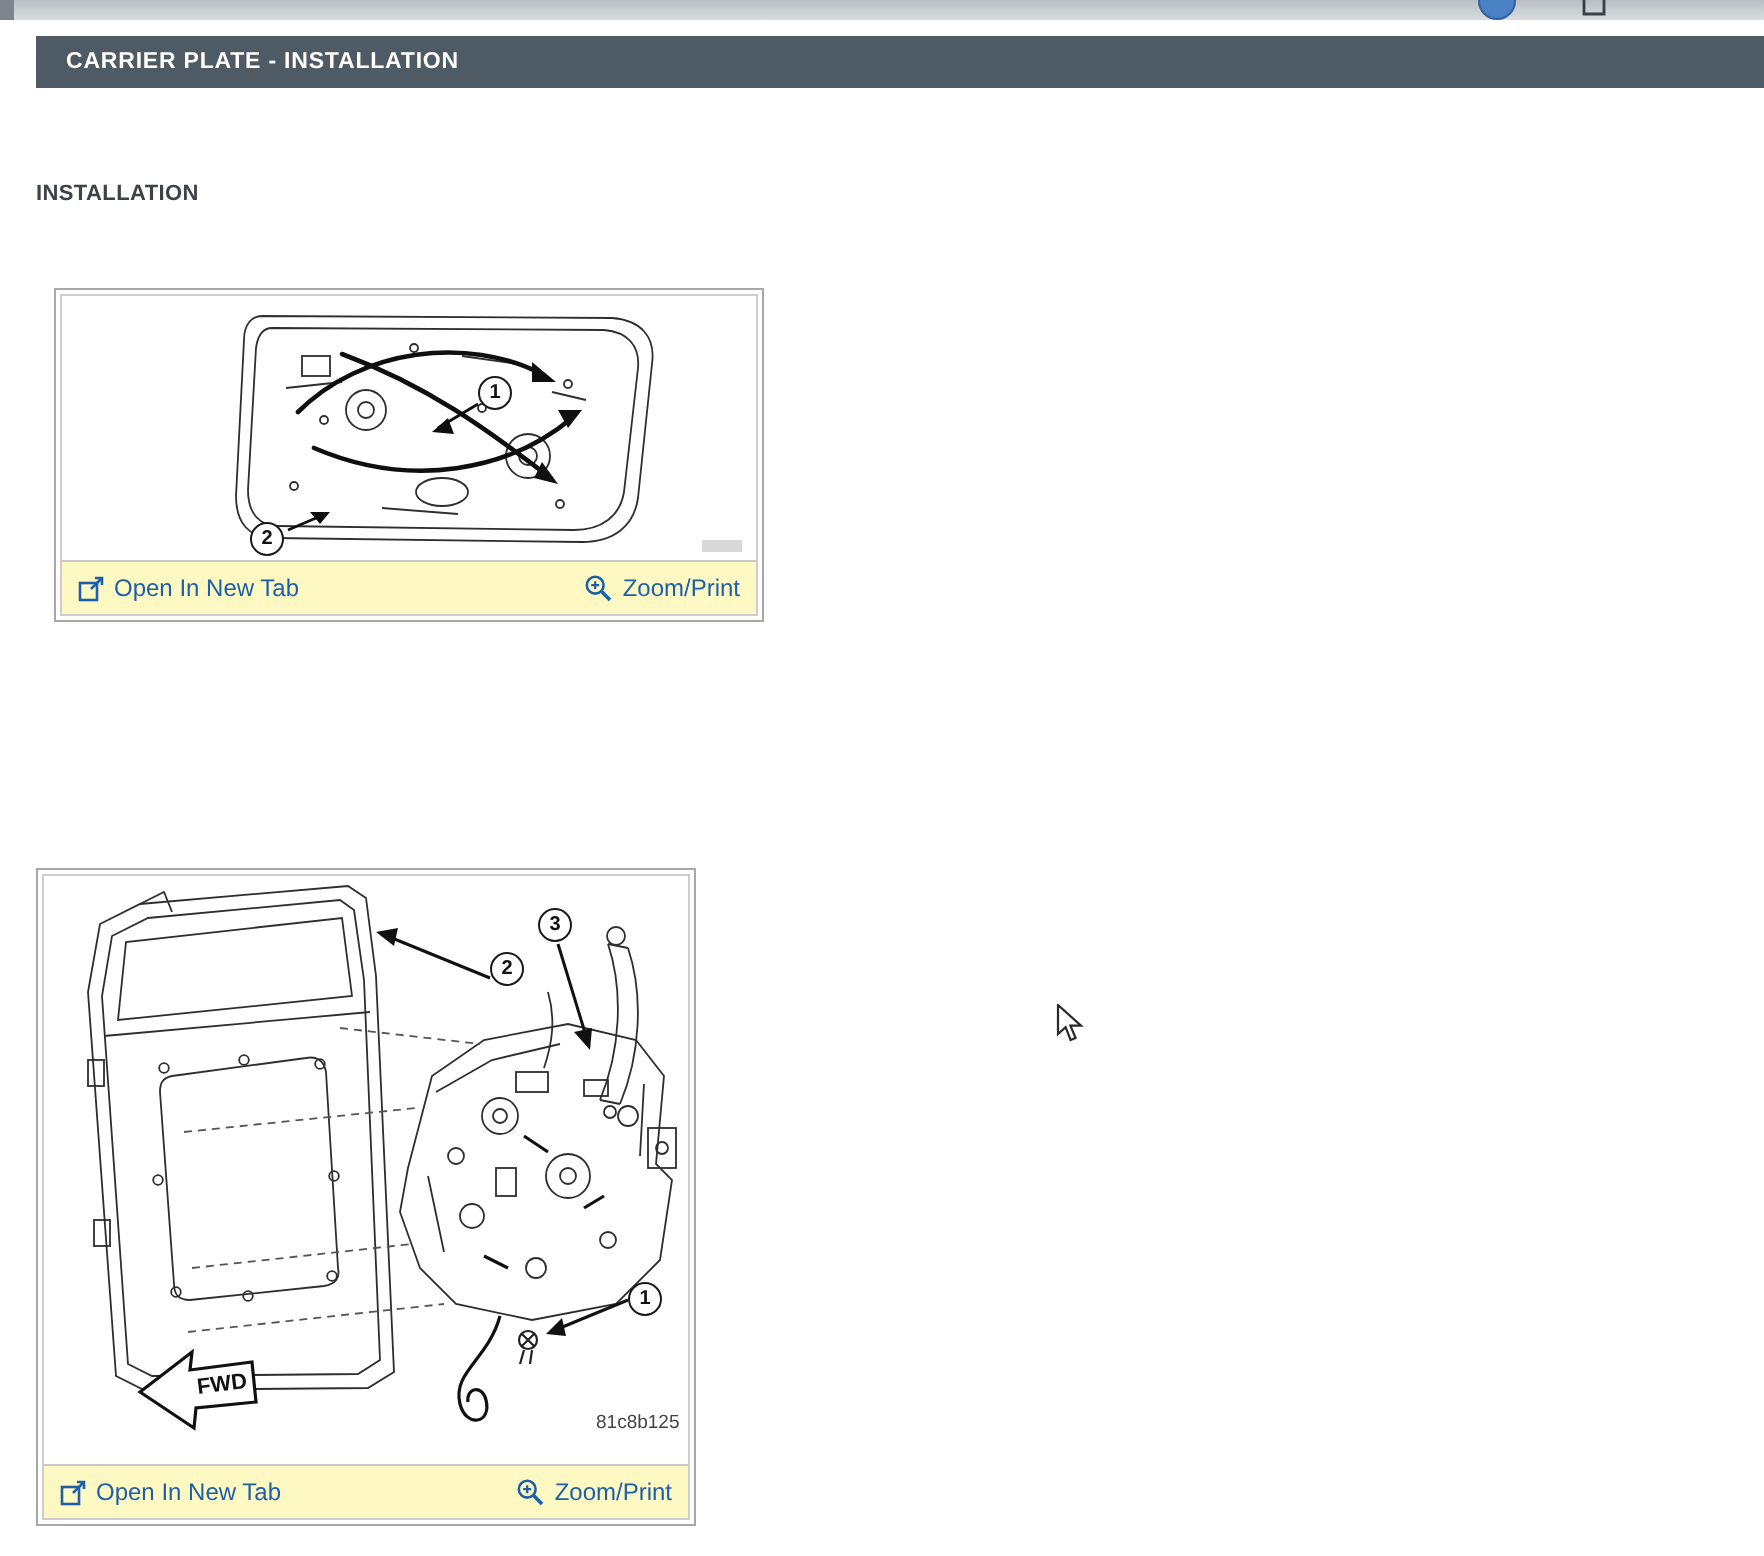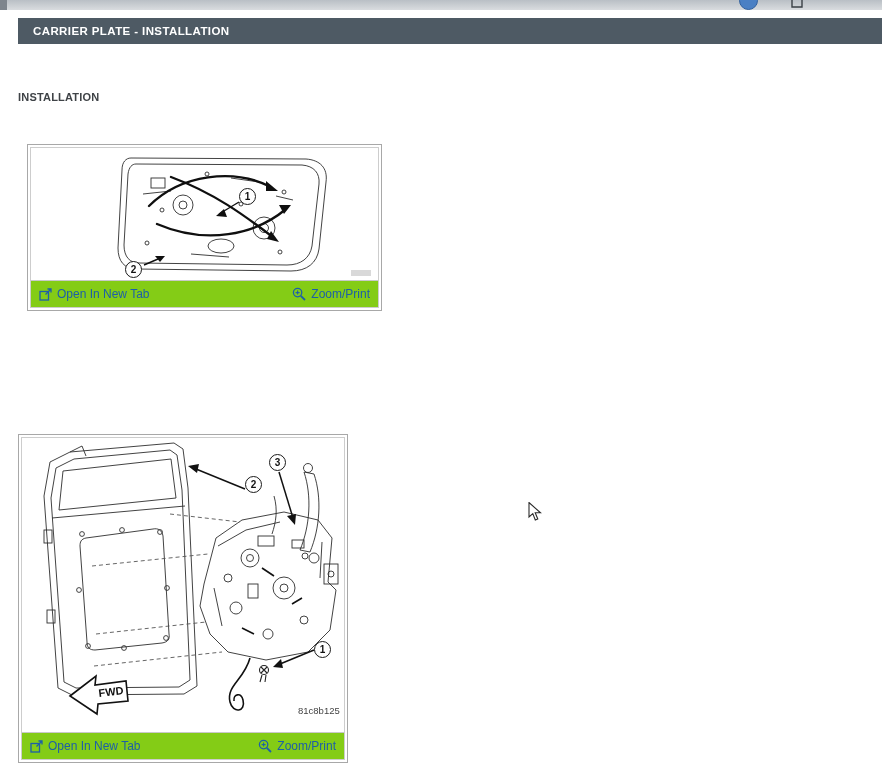--- a/index.html
+++ b/index.html
@@ -25,21 +25,21 @@
 
   .step { position:absolute; left:27px; top:377px; width:740px; font-size:12.5px; color:#333; }
 
   
   .figure { position:absolute; border:1px solid #a8a8a8; background:#fff; padding:2px; }
   #fig1 { left:27px; top:144px; width:355px; height:167px; }
   #fig2 { left:18px; top:434px; width:330px; height:329px; }
   .fig-inner { border:1px solid #cdcdcd; width:100%; height:100%; display:flex; flex-direction:column; }
   .fig-drawing { position:relative; flex:1; background:#fff; overflow:hidden; }
   .fig-drawing svg.art { display:block; width:100%; height:100%; }
-  .fig-footer { height:27px; border-top:1px solid #c9c9c9; background:#84cc16;
+  .fig-footer { height:27px; border-top:1px solid #c9c9c9; background:#fef9c3;
                 display:flex; justify-content:space-between; align-items:center; padding:0 8px; }
   .fig-link { display:flex; align-items:center; gap:5px; color:#1d5fa8; font-size:12px;
               text-decoration:none; cursor:pointer; }
   .fig-link svg { display:block; }
 
   .callout { position:absolute; width:17px; height:17px; border:1.4px solid #1a1a1a; border-radius:50%;
              background:#fff; display:flex; align-items:center; justify-content:center;
              font-size:10px; font-weight:bold; color:#111; }
 
   .cursor { position:absolute; left:528px; top:502px; }

